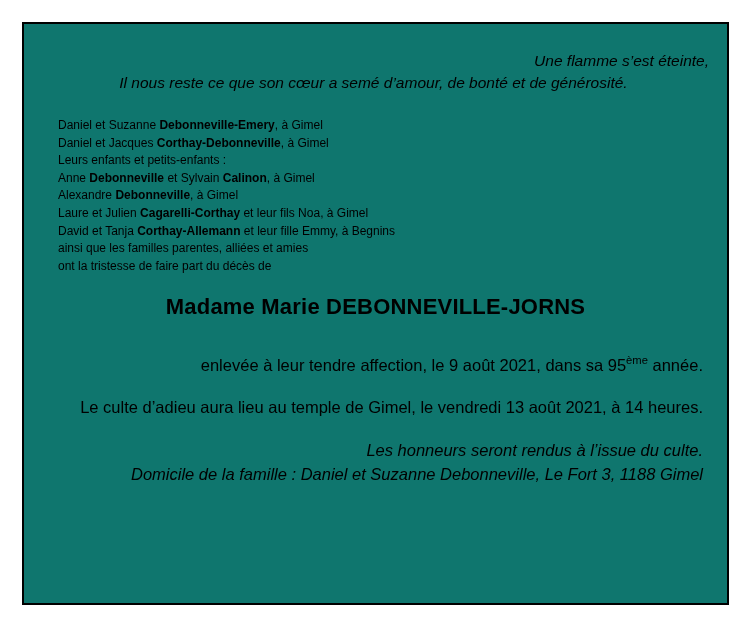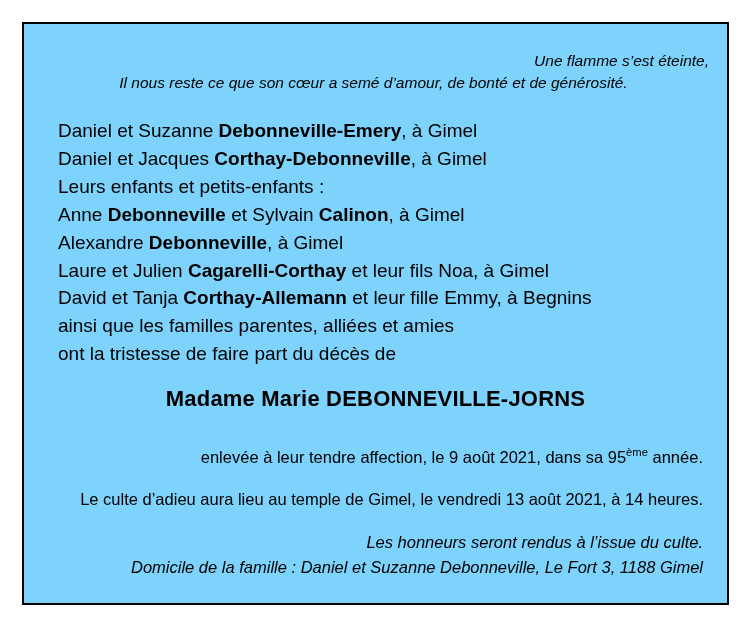--- a/index.html
+++ b/index.html
@@ -14,21 +14,21 @@
     color: #000000;
   }
   .notice {
     position: absolute;
     left: 22px;
     top: 22px;
     width: 707px;
     height: 583px;
     border: 2px solid #000000;
     box-sizing: border-box;
-    background: #7dd3fc;
+    background: #0f766e;
   }
   .inner {
     position: absolute;
     left: 14px;
     top: 26px;
     right: 14px;
     bottom: 14px;
   }
   .epigraph {
     text-align: right;
@@ -36,21 +36,21 @@
     font-size: 15.5px;
     line-height: 1.45;
     padding-right: 4px;
   }
   .epigraph .line2 {
     display: block;
     text-align: center;
   }
   .family {
     margin-top: 22px;
-    font-size: 19px;
+    font-size: 12px;
     line-height: 1.47;
     padding-left: 20px;
   }
   .family div {
     white-space: nowrap;
   }
   .family b {
     font-weight: bold;
   }
   .deceased {

